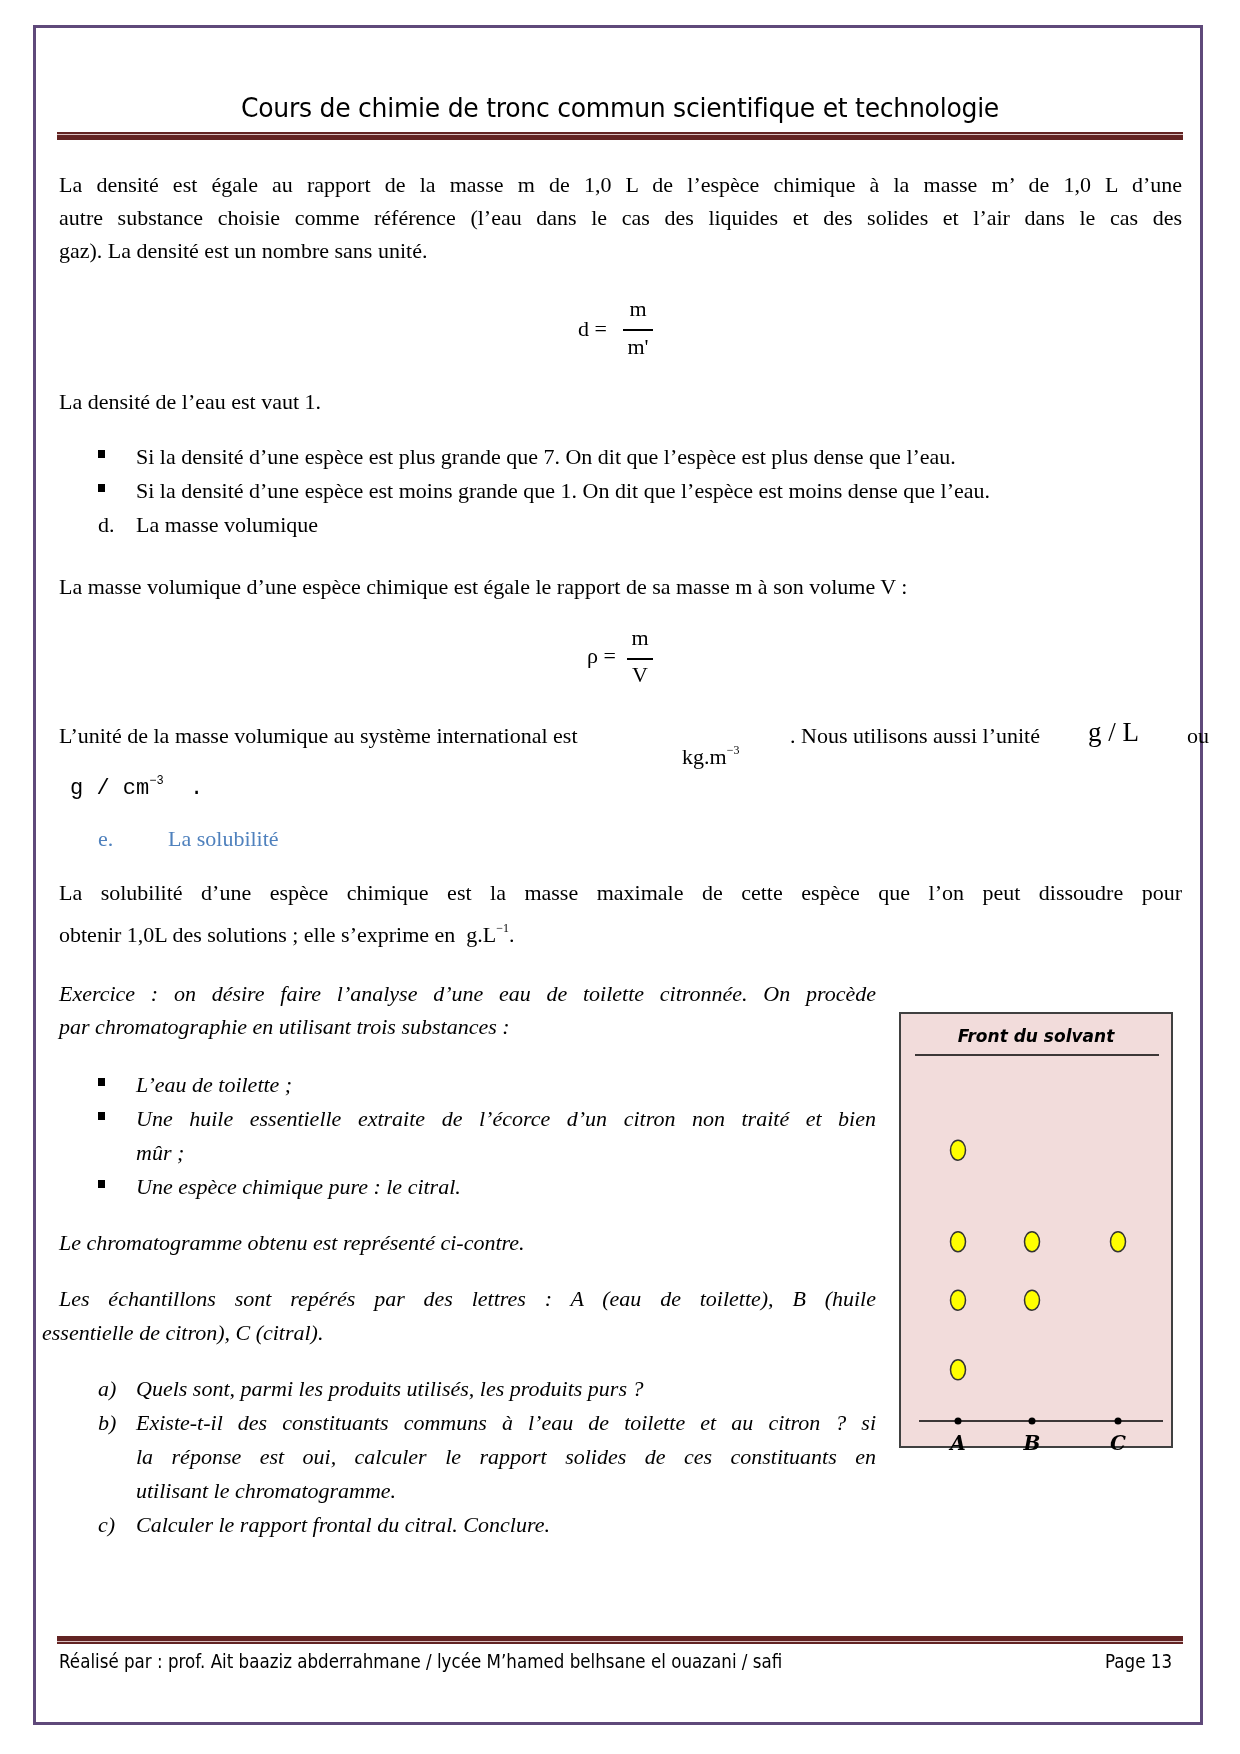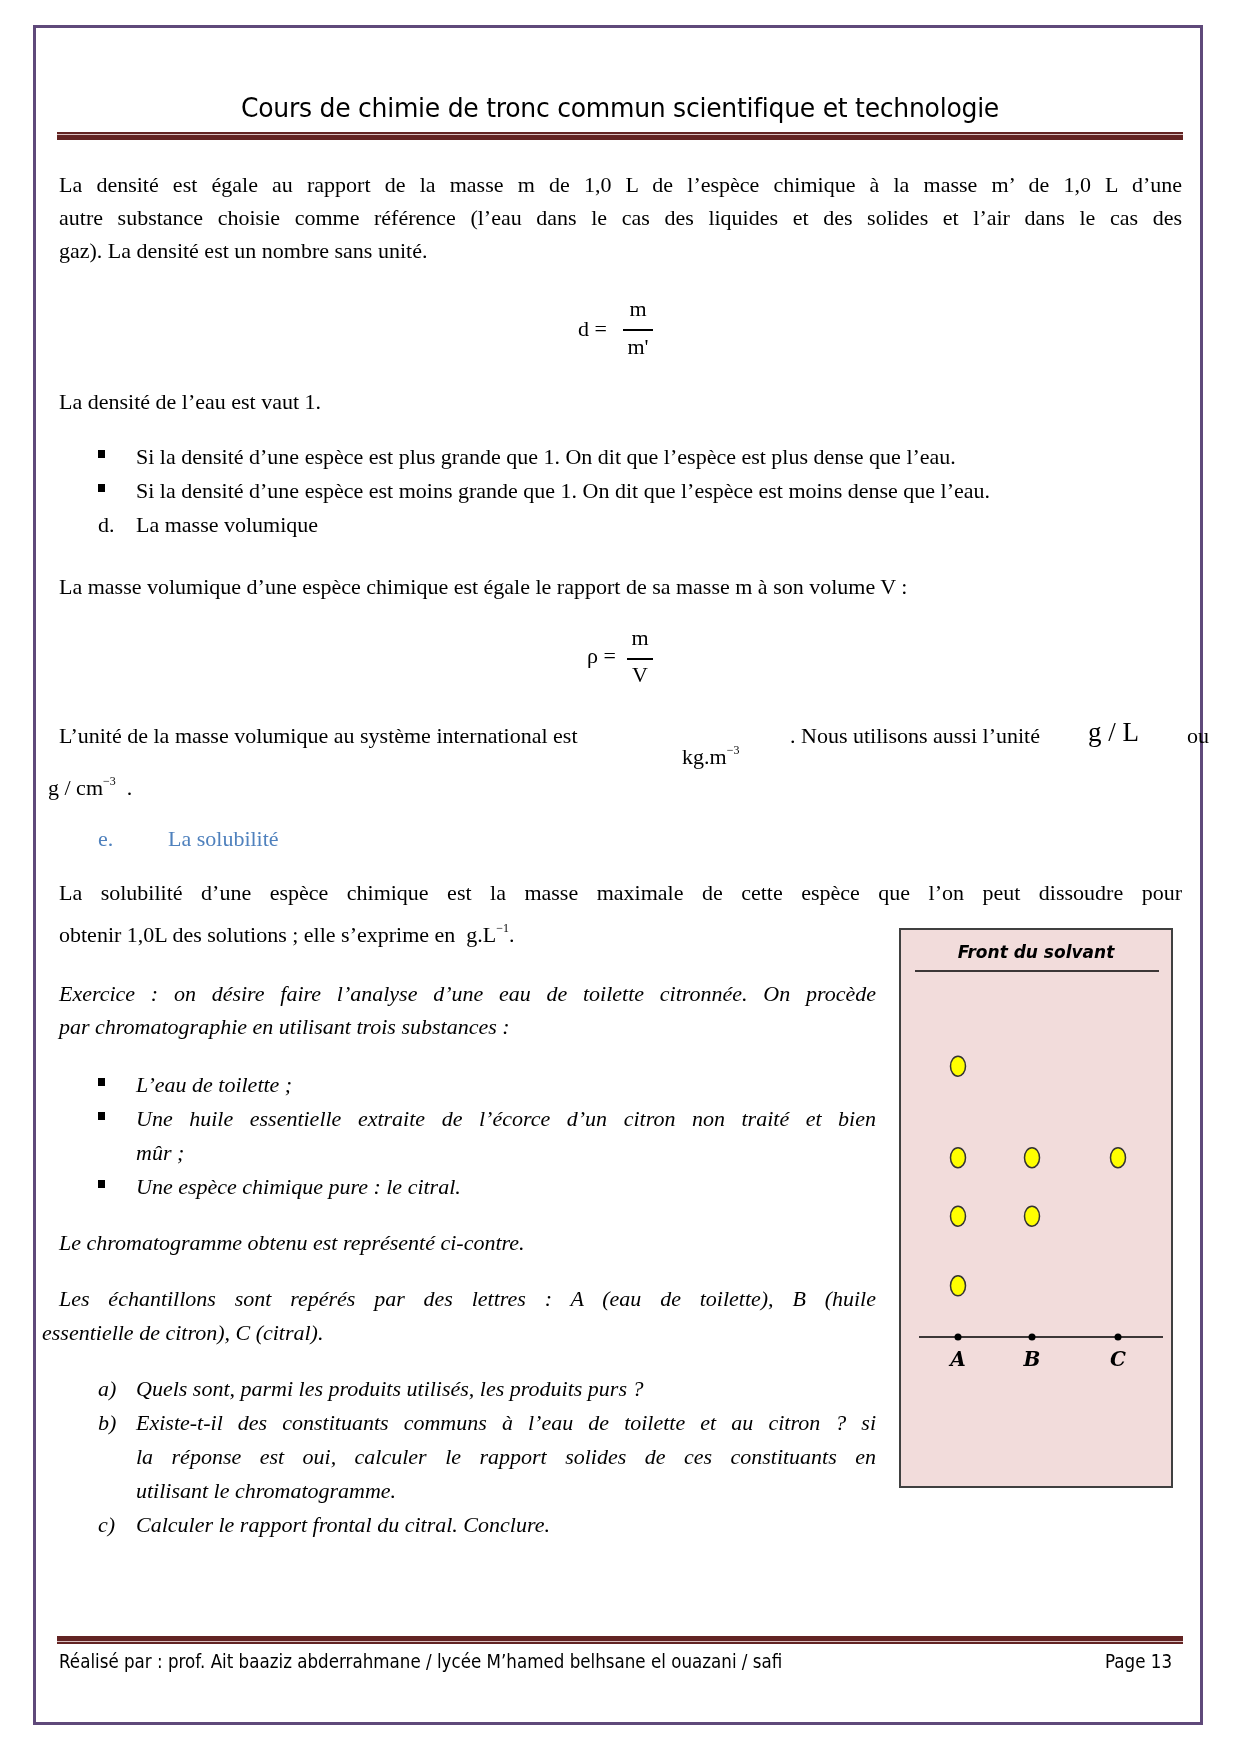--- a/index.html
+++ b/index.html
@@ -18,21 +18,21 @@
   .bullet-sq { position: absolute; width: 7px; height: 8px; background: #000; }
   .formula { position: absolute; font-size: 22px; }
   .frac { position: absolute; text-align: center; }
   .frac-bar { position: absolute; height: 1.5px; background: #000; }
   sup { font-size: 12px; vertical-align: 10px; }
   .heading-blue { color: #4f81bd; }
   .it { font-style: italic; }
   .u { }
   .footer-text { position: absolute; top: 1650px; font-family: "DejaVu Sans", sans-serif;
                  font-size: 19px; transform: scaleX(0.88); transform-origin: 0 0; white-space: nowrap; }
-  .chroma { position: absolute; left: 899px; top: 928px; width: 274px; height: 560px;
+  .chroma { position: absolute; left: 899px; top: 1012px; width: 274px; height: 436px;
             background: #f2dcdb; border: 2px solid #404040; box-sizing: border-box; }
 </style>
 </head>
 <body>
 
 <div class="page-border"></div>
 
 <div class="header-title">Cours de chimie de tronc commun scientifique et technologie</div>
 <div class="rule" style="top:132px;">
   <div class="thin"></div>
@@ -47,21 +47,21 @@
 <div class="formula" style="left:578px; top:296px; width:100px; height:70px;">
   <span style="position:absolute; left:0; top:20px;">d =</span>
   <span class="frac" style="left:45px; top:0; width:30px;">m</span>
   <div class="frac-bar" style="left:45px; top:33px; width:30px;"></div>
   <span class="frac" style="left:45px; top:38px; width:30px;">m'</span>
 </div>
 
 <div class="line" style="left:59px; top:385px;">La densité de l’eau est vaut 1.</div>
 
 <div class="bullet-sq" style="left:98px; top:450px;"></div>
-<div class="line" style="left:136px; top:440px;">Si la densité d’une espèce est plus grande que 1. On dit que l’espèce est plus dense que l’eau.</div>
+<div class="line" style="left:136px; top:440px;">Si la densité d’une espèce est plus grande que 7. On dit que l’espèce est plus dense que l’eau.</div>
 <div class="bullet-sq" style="left:98px; top:484px;"></div>
 <div class="line" style="left:136px; top:474px;">Si la densité d’une espèce est moins grande que 1. On dit que l’espèce est moins dense que l’eau.</div>
 
 <div class="line" style="left:98px; top:508px;">d.</div>
 <div class="line" style="left:136px; top:508px;">La masse volumique</div>
 
 <div class="line" style="left:59px; top:570px;">La masse volumique d’une espèce chimique est égale le rapport de sa masse m à son volume V :</div>
 
 <div class="formula" style="left:587px; top:625px; width:90px; height:70px;">
   <span style="position:absolute; left:0; top:18px;">ρ =</span>
@@ -72,21 +72,21 @@
 
 <div class="line" style="left:59px; top:719px;">
   <span>L’unité de la masse volumique au système international est</span>
 </div>
 <div class="line" style="left:682px; top:734px;">
   <span>kg.m</span><sup>−3</sup>
 </div>
 <div class="line" style="left:790px; top:719px;">. Nous utilisons aussi l’unité</div>
 <div class="line" style="left:1088px; top:716px; font-size:27px;text-align:center;">g / L</div>
 <div class="line" style="left:1155px; top:719px;margin-left:32px;">ou</div>
-<div class="line" style="left:48px; top:765px;">
+<div class="line" style="left:70px; top:765px;font-family:Liberation Mono, monospace;">
   <span>g / cm</span><sup>−3</sup>&nbsp;&nbsp;<span>.</span>
 </div>
 
 <div class="line heading-blue" style="left:98px; top:822px;">e.</div>
 <div class="line heading-blue" style="left:136px; top:822px;margin-left:32px;">La solubilité</div>
 
 <div class="line" style="left:59px; top:876px; width:1123px; text-align:justify; text-align-last:justify;">La solubilité d’une espèce chimique est la masse maximale de cette espèce que l’on peut dissoudre pour</div>
 <div class="line" style="left:59px; top:912px;">
   <span>obtenir 1,0L des solutions ; elle s’exprime en</span>&nbsp;&nbsp;<span>g.L</span><sup>−1</sup><span>.</span>
 </div>

